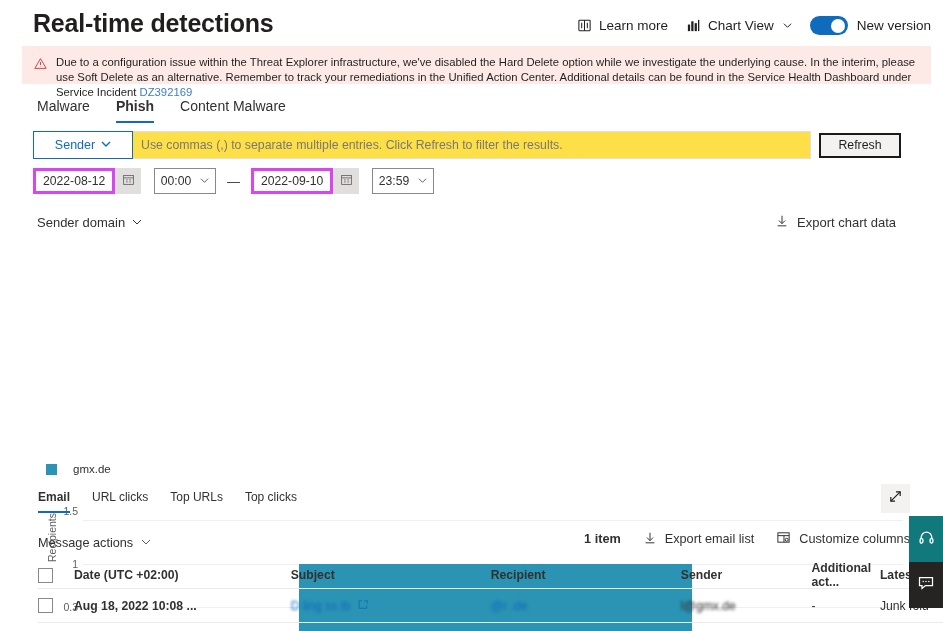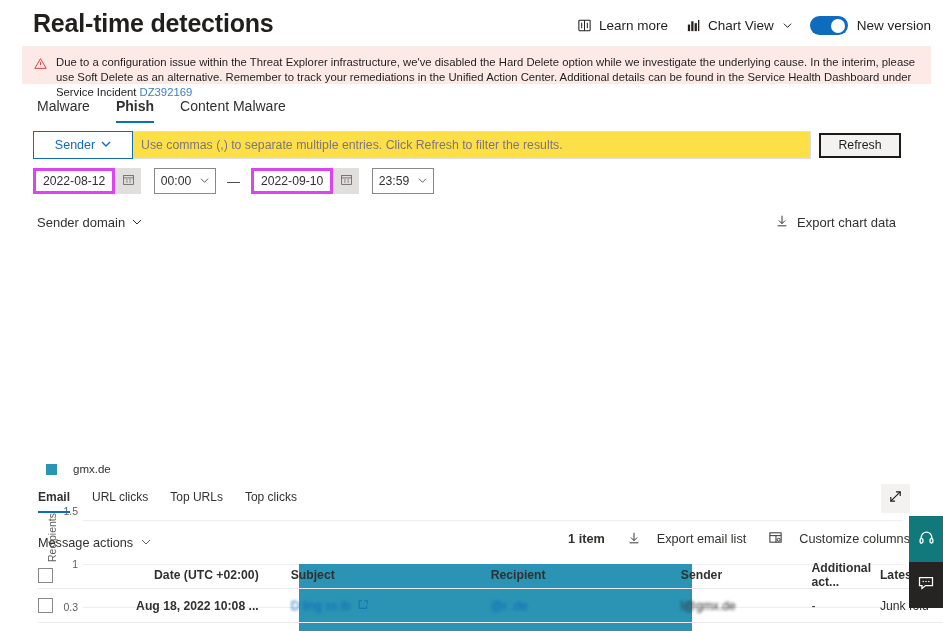--- a/index.html
+++ b/index.html
@@ -355,21 +355,21 @@
   .tbar-right {
     margin-left: auto;
     display: flex;
     align-items: center;
     gap: 22px;
   }
   .item-count { font-weight: bold; font-size: 12.7px; }
   .tbar-btn {
     display: flex;
     align-items: center;
-    gap: 16px;
+    gap: 8px;
     cursor: pointer;
   }
 
   
   .tbl {
     position: absolute;
     left: 38px;
     right: 0;
     top: 562px;
     font-size: 12.2px;
@@ -389,21 +389,21 @@
   .cbox {
     width: 15px;
     height: 15px;
     border: 1px solid #8a8886;
     box-sizing: border-box;
     background: #fff;
     flex: none;
     cursor: pointer;
   }
   .c-check { width: 40px; display: flex; }
-  .c-date  { width: 205px; text-align: right; }
+  .c-date  { width: 205px; }
   .c-subj  { width: 222px; margin-left: 32px; }
   .c-recip { width: 211px; }
   .c-send  { width: 145px; }
   .c-addl  { width: 76px; }
   .c-latest{ width: 70px; }
   .link-blue { color: #0f6cbd; }
   .blurred {
     filter: blur(1.7px);
     display: inline-block;
   }

